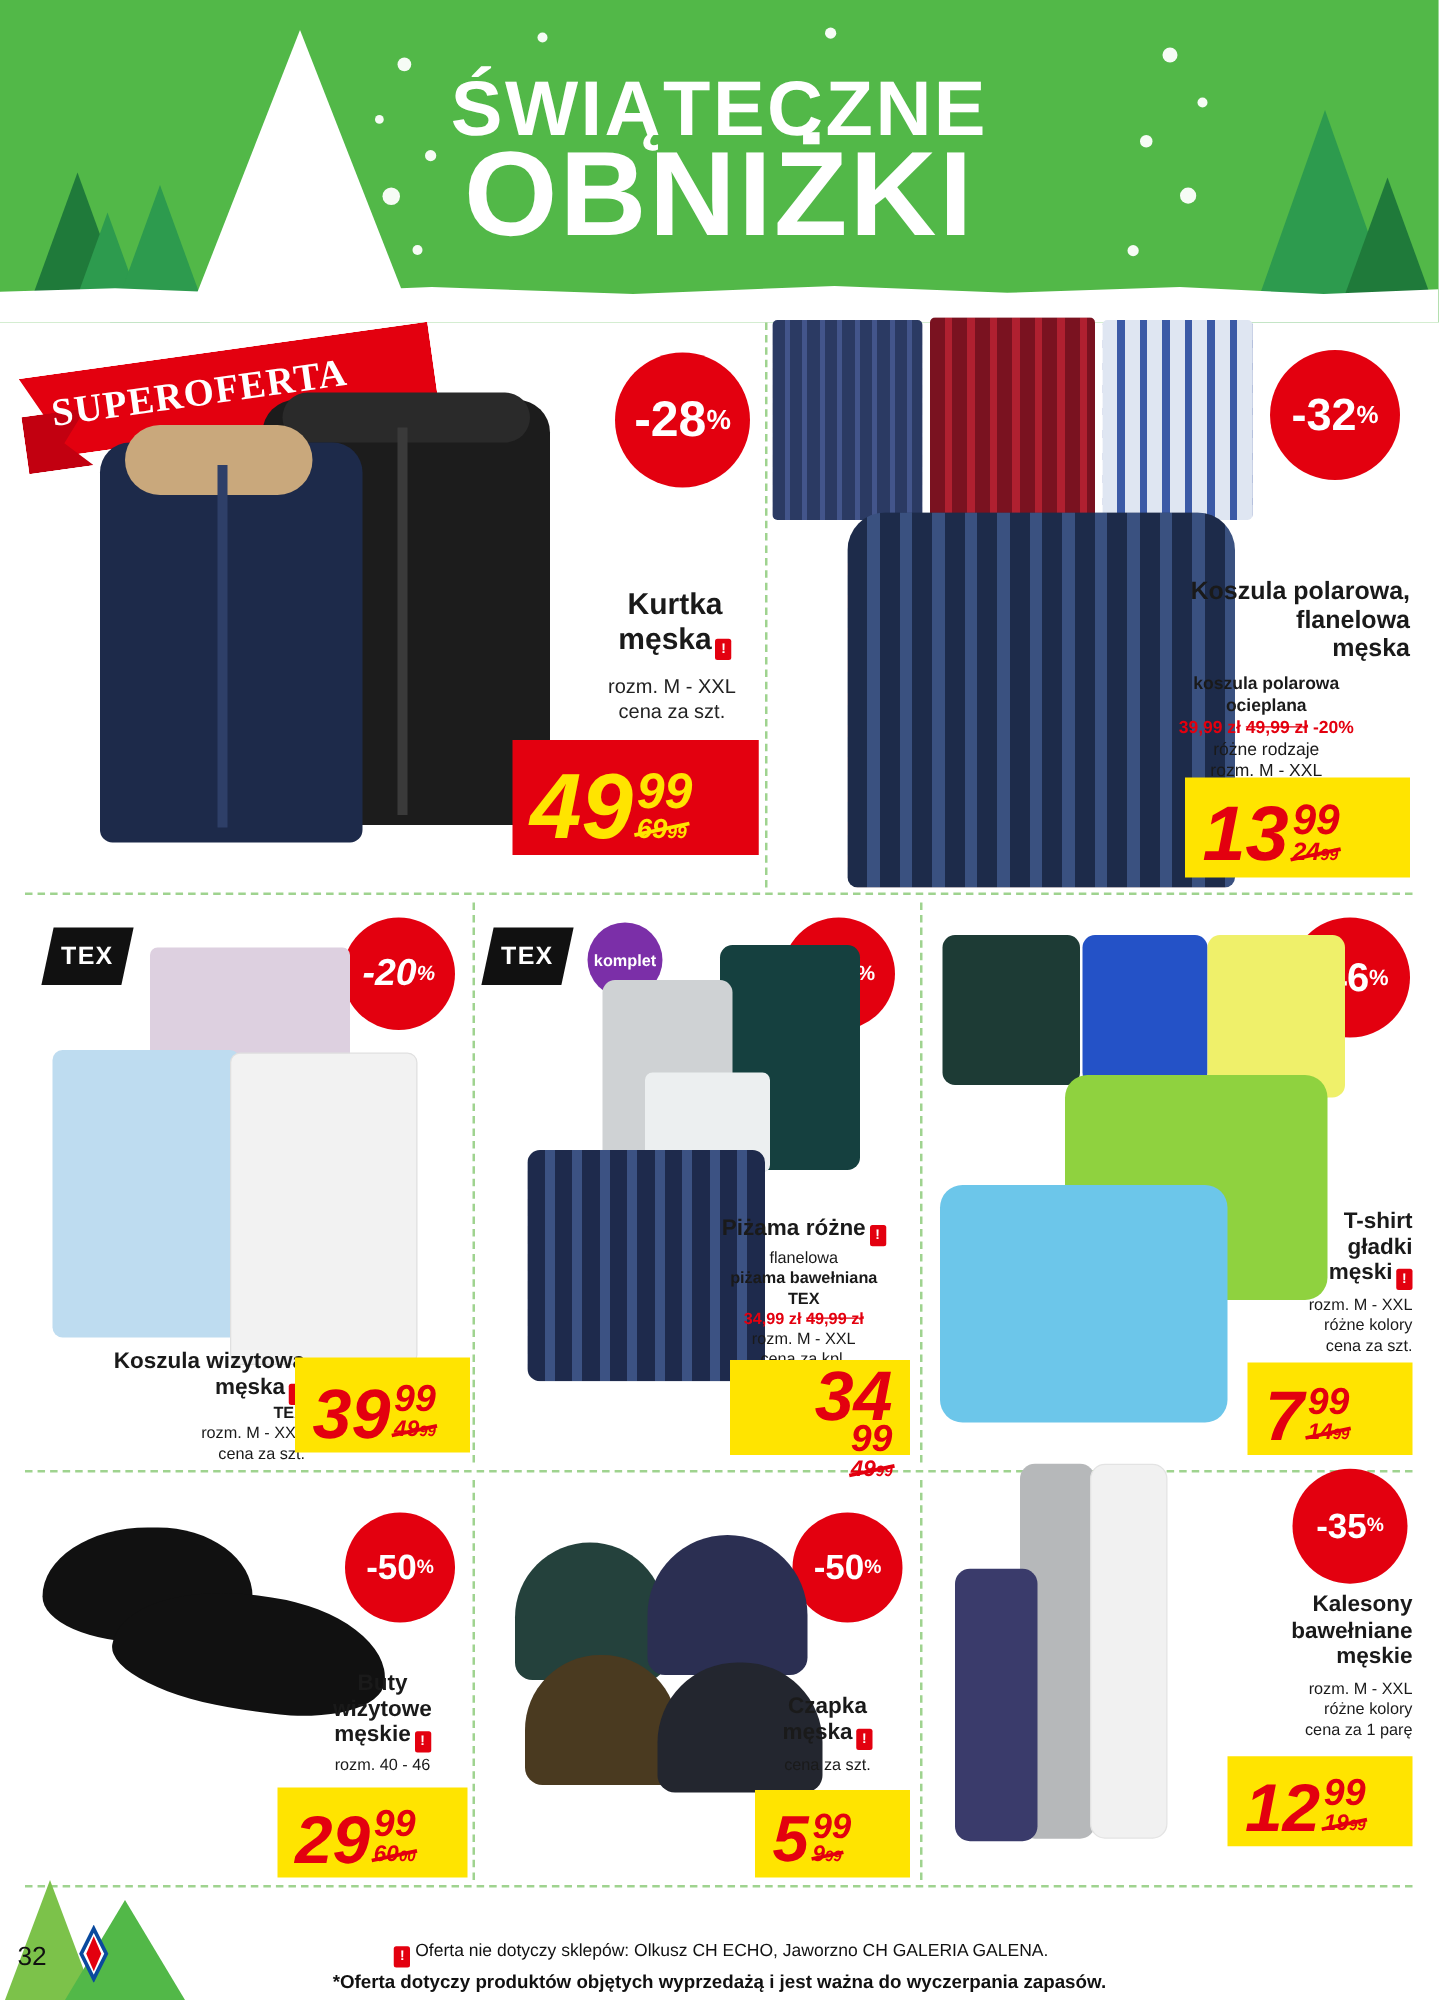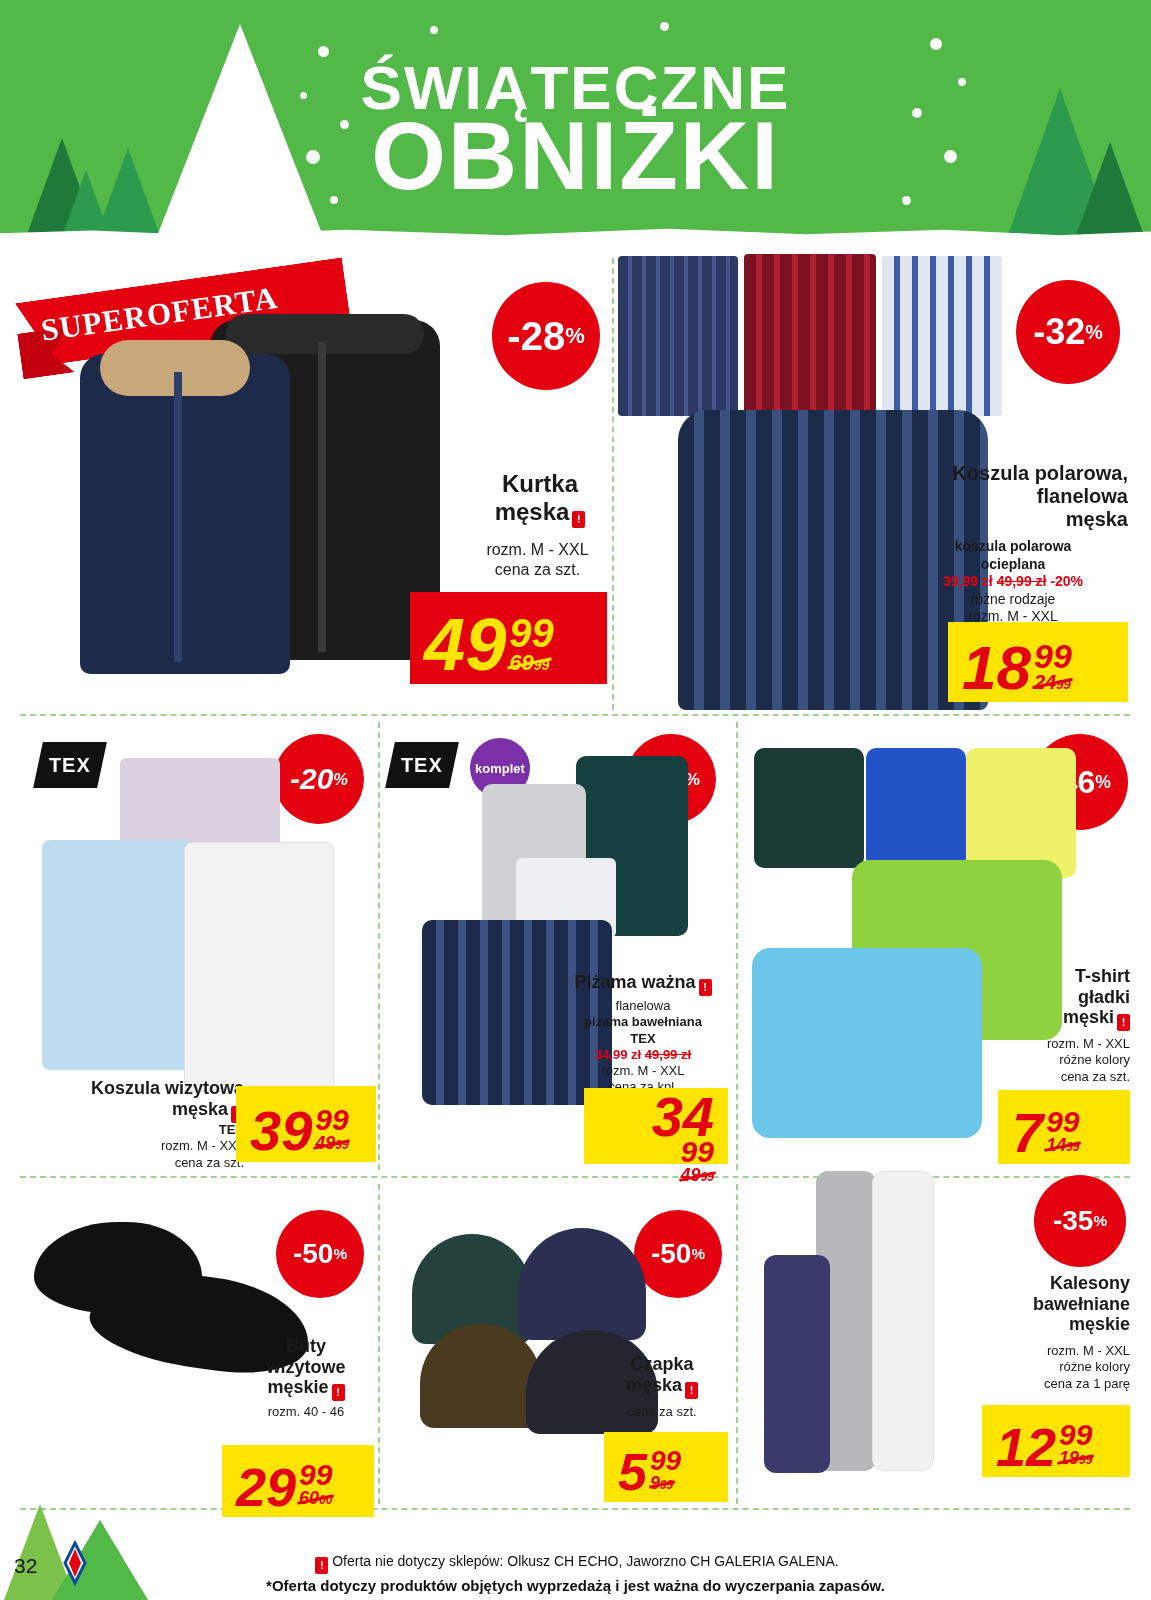--- a/index.html
+++ b/index.html
@@ -182,21 +182,21 @@
         <span>39,99 zł</span>
         <span class="thr">49,99 zł</span>
         <span>-20%</span>
       </div>
       <div>różne rodzaje</div>
       <div>rozm. M - XXL</div>
       <div>cena za szt.</div>
     </div>
 
     <div class="pricebox yellow" style="left:330px;top:372px;width:180px;height:80px;">
-      <div class="p-int" style="font-size:62px;">18</div>
+      <div class="p-int" style="font-size:62px;">13</div>
       <div class="p-right">
         <div class="p-dec" style="font-size:34px;">99</div>
         <div class="p-old" style="font-size:20px;">
           <span>24</span><span style="font-size:13px;">99</span>
         </div>
       </div>
     </div>
   </div>
 
   <div class="cell" style="left:24px;top:730px;width:348px;height:436px;">
@@ -244,21 +244,21 @@
       <span>-30</span>
         <span class="pct">%</span>
     </div>
 
     <div class="img" style="left:190px;top:26px;width:112px;height:180px;background:#15403f;border-radius:10px;"></div>
     <div class="img" style="left:96px;top:54px;width:104px;height:160px;background:#cfd2d4;border-radius:10px;"></div>
     <div class="img" style="left:130px;top:128px;width:100px;height:80px;background:#eceff0;border-radius:6px;"></div>
     <div class="img" style="left:36px;top:190px;width:190px;height:185px;background:repeating-linear-gradient(90deg,#1e2a4c 0 14px,#3c5283 14px 22px),repeating-linear-gradient(0deg,#1e2a4c 0 14px,#3c5283 14px 22px);border-radius:10px;"></div>
 
     <div class="ptitle" style="position:absolute;left:170px;top:242px;width:174px;text-align:center;font-size:18px;">
-      <span>Piżama ważna</span><span class="ast">!</span>
+      <span>Piżama różne</span><span class="ast">!</span>
     </div>
     <div class="psub" style="position:absolute;left:170px;top:268px;width:174px;text-align:center;font-size:13px;">
       <div>flanelowa</div>
       <div style="font-weight:bold;">piżama bawełniana</div>
       <div style="font-weight:bold;">TEX</div>
       <div class="strike-red">
         <span>34,99 zł</span>
         <span class="thr">49,99 zł</span>
       </div>
       <div>rozm. M - XXL</div>
@@ -320,21 +320,21 @@
 
     <div class="ptitle" style="position:absolute;left:216px;top:144px;width:132px;text-align:center;font-size:18px;">
       <div>Buty</div>
       <div>wizytowe</div>
       <div><span>męskie</span><span class="ast">!</span></div>
     </div>
     <div class="psub" style="position:absolute;left:216px;top:212px;width:132px;text-align:center;font-size:13px;">
       <div>rozm. 40 - 46</div>
     </div>
 
-    <div class="pricebox yellow" style="left:198px;top:238px;width:152px;height:72px;margin-top:15px;">
+    <div class="pricebox yellow" style="left:198px;top:238px;width:152px;height:72px;">
       <div class="p-int" style="font-size:54px;">29</div>
       <div class="p-right">
         <div class="p-dec" style="font-size:30px;">99</div>
         <div class="p-old" style="font-size:18px;">
           <span>60</span><span style="font-size:12px;">00</span>
         </div>
       </div>
     </div>
   </div>
 

